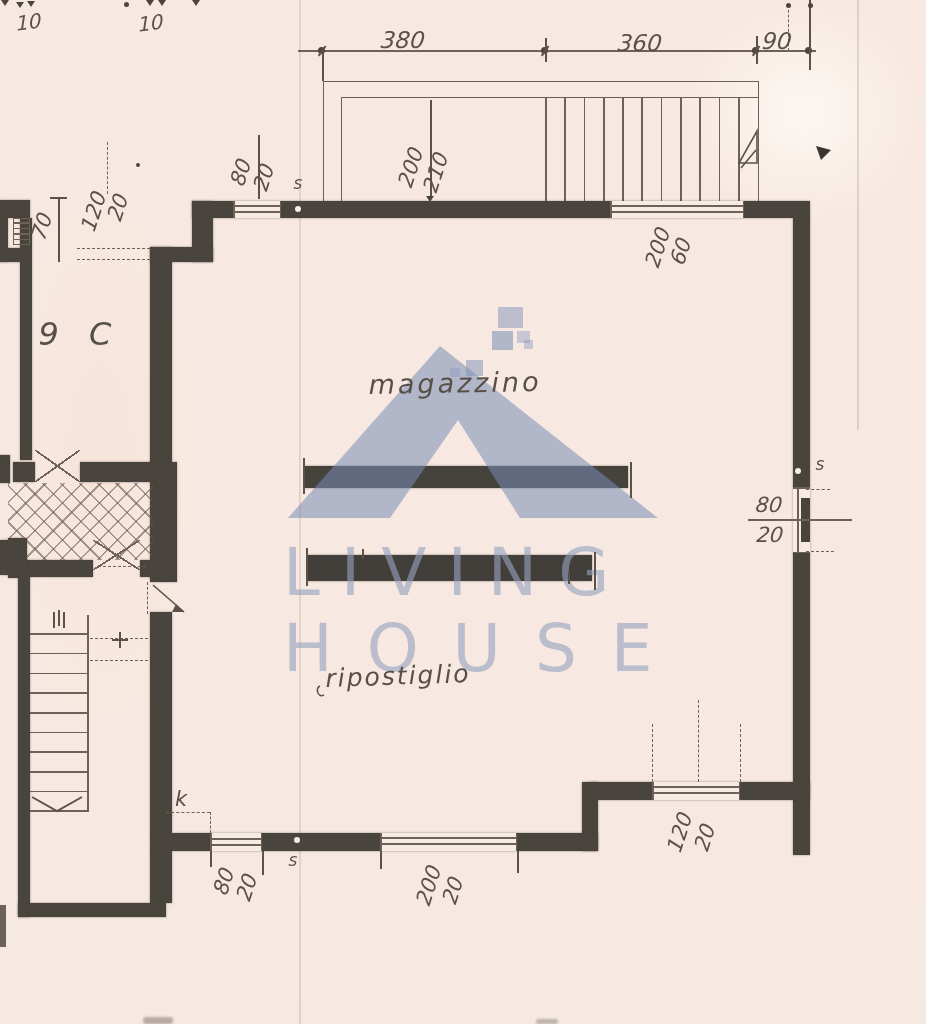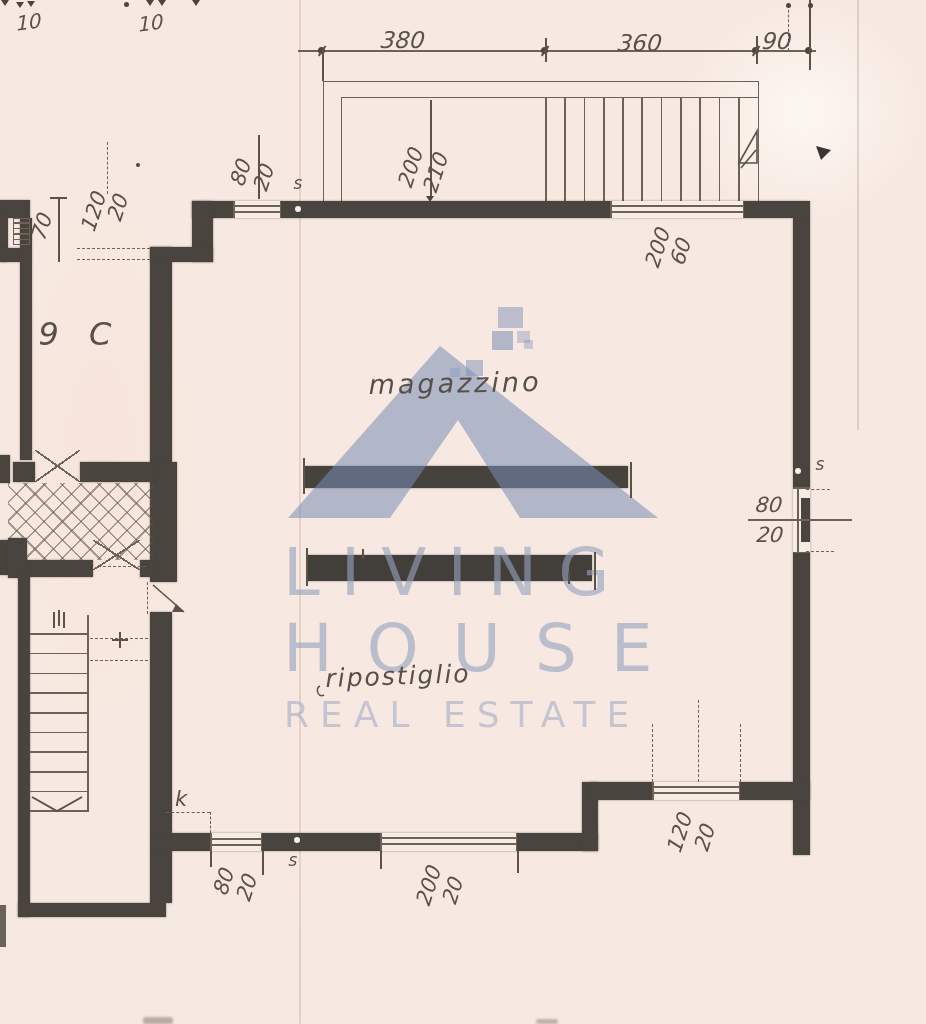--- a/index.html
+++ b/index.html
@@ -246,15 +246,14 @@
     <polygon points="739,163 757,131 757,163" fill="none" stroke="#5c5248" stroke-width="1.6"></polygon>
     <line x1="741" y1="168" x2="756" y2="150" stroke="#5c5248" stroke-width="1.6"></line>
     <polyline points="32,797 57,811 82,797" fill="none" stroke="#5c5248" stroke-width="2"></polyline>
     <line x1="153" y1="585" x2="184" y2="612" stroke="#5c5248" stroke-width="1.6"></line>
     <polygon points="176,604 184,612 172,612" fill="#5c5248"></polygon>
     <polygon points="816,146 831,150 821,160" fill="#3c352f"></polygon>
     <path d="M320,686 q-4,2 -2,7 q2,4 6,2" fill="none" stroke="#5a524a" stroke-width="1.5"></path>
   </svg>
   <div class="wmtext" id="wm-living">LIVING</div>
   <div class="wmtext" id="wm-house">HOUSE</div>
-  <div class="wmtext" id="wm-realestate">REAL ESTATE</div>
 
 </div>
 
 </body></html>

